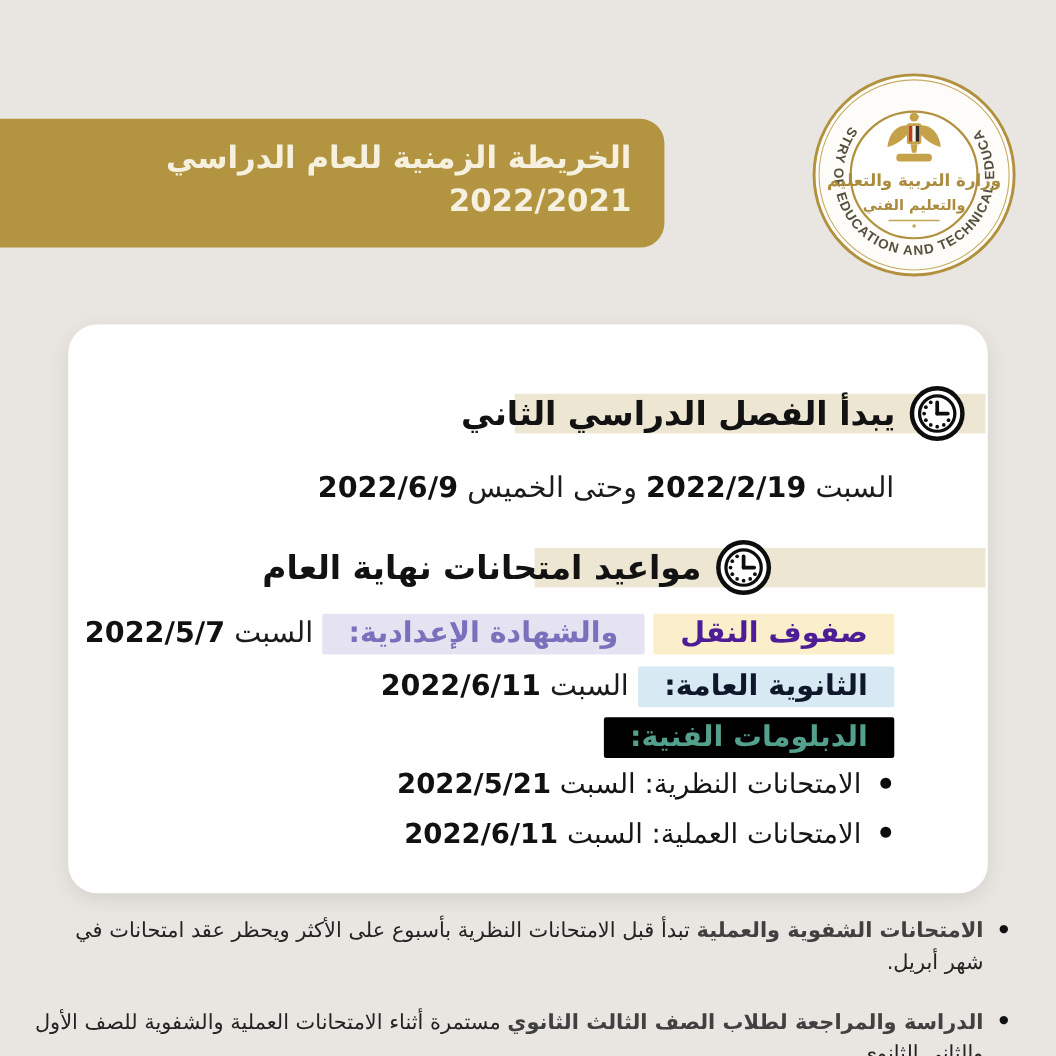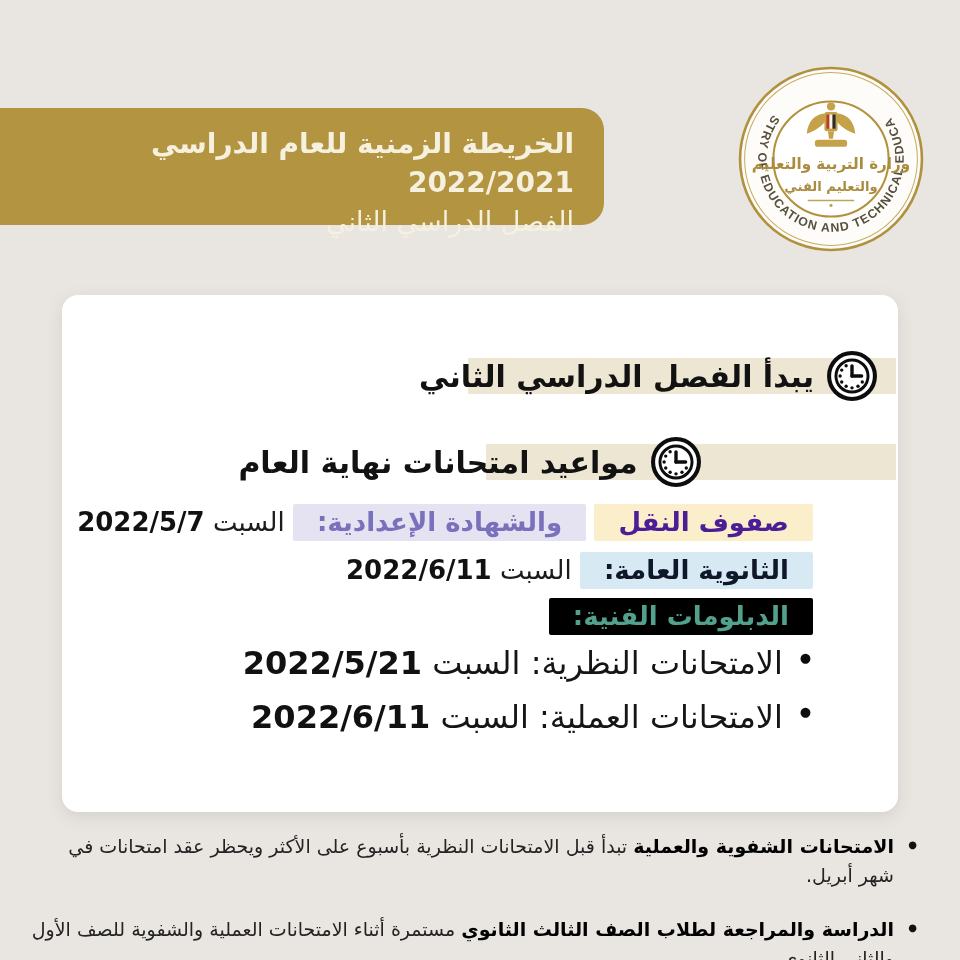--- a/index.html
+++ b/index.html
@@ -18,21 +18,21 @@
   }
   .banner-l1 { font-size:28px; font-weight:bold; line-height:1.4; letter-spacing:0; }
   .banner-l2 { font-size:27px; font-weight:normal; line-height:1.5; }
 
   
   .seal { position:absolute; left:735px; top:63px; width:192px; height:192px; }
 
   
   .card {
     position:absolute; left:62px; top:295px; width:836px; height:517px;
-    background:#ffffff; border-radius:16px;
+    background:#ffffff; border-radius:26px;
     box-shadow:0 5px 16px rgba(120,115,105,0.18);
     direction:rtl; box-sizing:border-box; padding-top:52px;
   }
   .head-row { position:relative; height:58px; display:flex; align-items:center; padding-right:20px; }
   .head-row.second { margin-top:28px;justify-content:center; }
   .band {
     position:absolute; top:50%; transform:translateY(-50%); right:2px;
     height:36px; background:#ece6d2; z-index:0;
   }
   .band.b1 { width:428px; }
@@ -49,44 +49,43 @@
   .hl-purple { color:#7a71bd; background:#e5e2f2; }
   .hl-blue   { color:#0f172a; background:#d7e9f3; }
   .hl-teal   { color:#53a18c; background:#000000; }
 
   .row.l1 { margin-top:16px; }
   .row.l2 { margin-top:18px; }
   .row.l3 { margin-top:16px; }
 
   .diploma-list { margin:12px 0 0; padding:0 85px 0 0; list-style:none; }
   .diploma-list li {
-    position:relative; font-size:32px; color:#151515;
+    position:relative; font-size:25px; color:#151515;
     margin-top:12px; padding-right:30px; line-height:1.3;text-align:right;
   }
   .diploma-list li::before {
     content:"●"; position:absolute; right:2px; top:7px; font-size:13px; color:#0c0c0c;
   }
 
   
   .footer { position:absolute; right:40px; left:28px; top:832px; direction:rtl; }
   .note {
     position:relative; padding-right:26px; margin-bottom:24px;
     font-size:19px; color:#232323; line-height:1.55;
   }
   .note::before {
     content:"●"; position:absolute; right:3px; top:5px; font-size:10px; color:#111;
   }
-  .note .b { font-weight:bold; color:#000000; }
+  .note .b { font-weight:bold; color:#404040; }
 </style>
 </head>
 <body>
 
 <div class="banner">
   <div class="banner-l1">الخريطة الزمنية للعام الدراسي 2022/2021</div>
-  <div class="banner-l2">الفصل الدراسي الثاني</div>
 </div>
 
 <div class="seal">
   <svg width="192" height="192" viewBox="0 0 190 190">
     <circle cx="95" cy="95" r="91" fill="#fdfcf8"></circle>
     <circle cx="95" cy="95" r="90" fill="none" stroke="#b1913e" stroke-width="2.6"></circle>
     <circle cx="95" cy="95" r="85.5" fill="none" stroke="#c7ab63" stroke-width="1"></circle>
     <circle cx="95" cy="95" r="57" fill="#ffffff" stroke="#b1913e" stroke-width="2"></circle>
 
     <defs>
@@ -130,20 +129,26 @@
       <circle cx="23" cy="33.5" r="1.5" fill="#0d0d0d"></circle>
       <circle cx="17.8" cy="32.1" r="1.5" fill="#0d0d0d"></circle>
       <circle cx="13.9" cy="28.3" r="1.5" fill="#0d0d0d"></circle>
       <circle cx="12.5" cy="23" r="1.5" fill="#0d0d0d"></circle>
       <circle cx="13.9" cy="17.8" r="1.5" fill="#0d0d0d"></circle>
       <circle cx="17.8" cy="13.9" r="1.5" fill="#0d0d0d"></circle>
     </svg>
     <span class="head-text">يبدأ الفصل الدراسي الثاني</span>
   </div>
 
+  <div class="row date-row">
+    <span>السبت</span>
+    <span class="num">2022/2/19</span>
+    <span>وحتى الخميس</span>
+    <span class="num">2022/6/9</span>
+  </div>
 
   <div class="head-row second">
     <div class="band b2"></div>
     <svg class="clock" viewBox="0 0 46 46">
       <circle cx="23" cy="23" r="20.3" fill="#fff" stroke="#0d0d0d" stroke-width="3.6"></circle>
       <circle cx="23" cy="23" r="14.2" fill="none" stroke="#0d0d0d" stroke-width="2.6"></circle>
       <path d="M23 23 V14" stroke="#0d0d0d" stroke-width="3" stroke-linecap="round"></path>
       <path d="M23 23 H31.5" stroke="#0d0d0d" stroke-width="3" stroke-linecap="round"></path>
       <circle cx="32.1" cy="28.3" r="1.5" fill="#0d0d0d"></circle>
       <circle cx="28.3" cy="32.1" r="1.5" fill="#0d0d0d"></circle>

